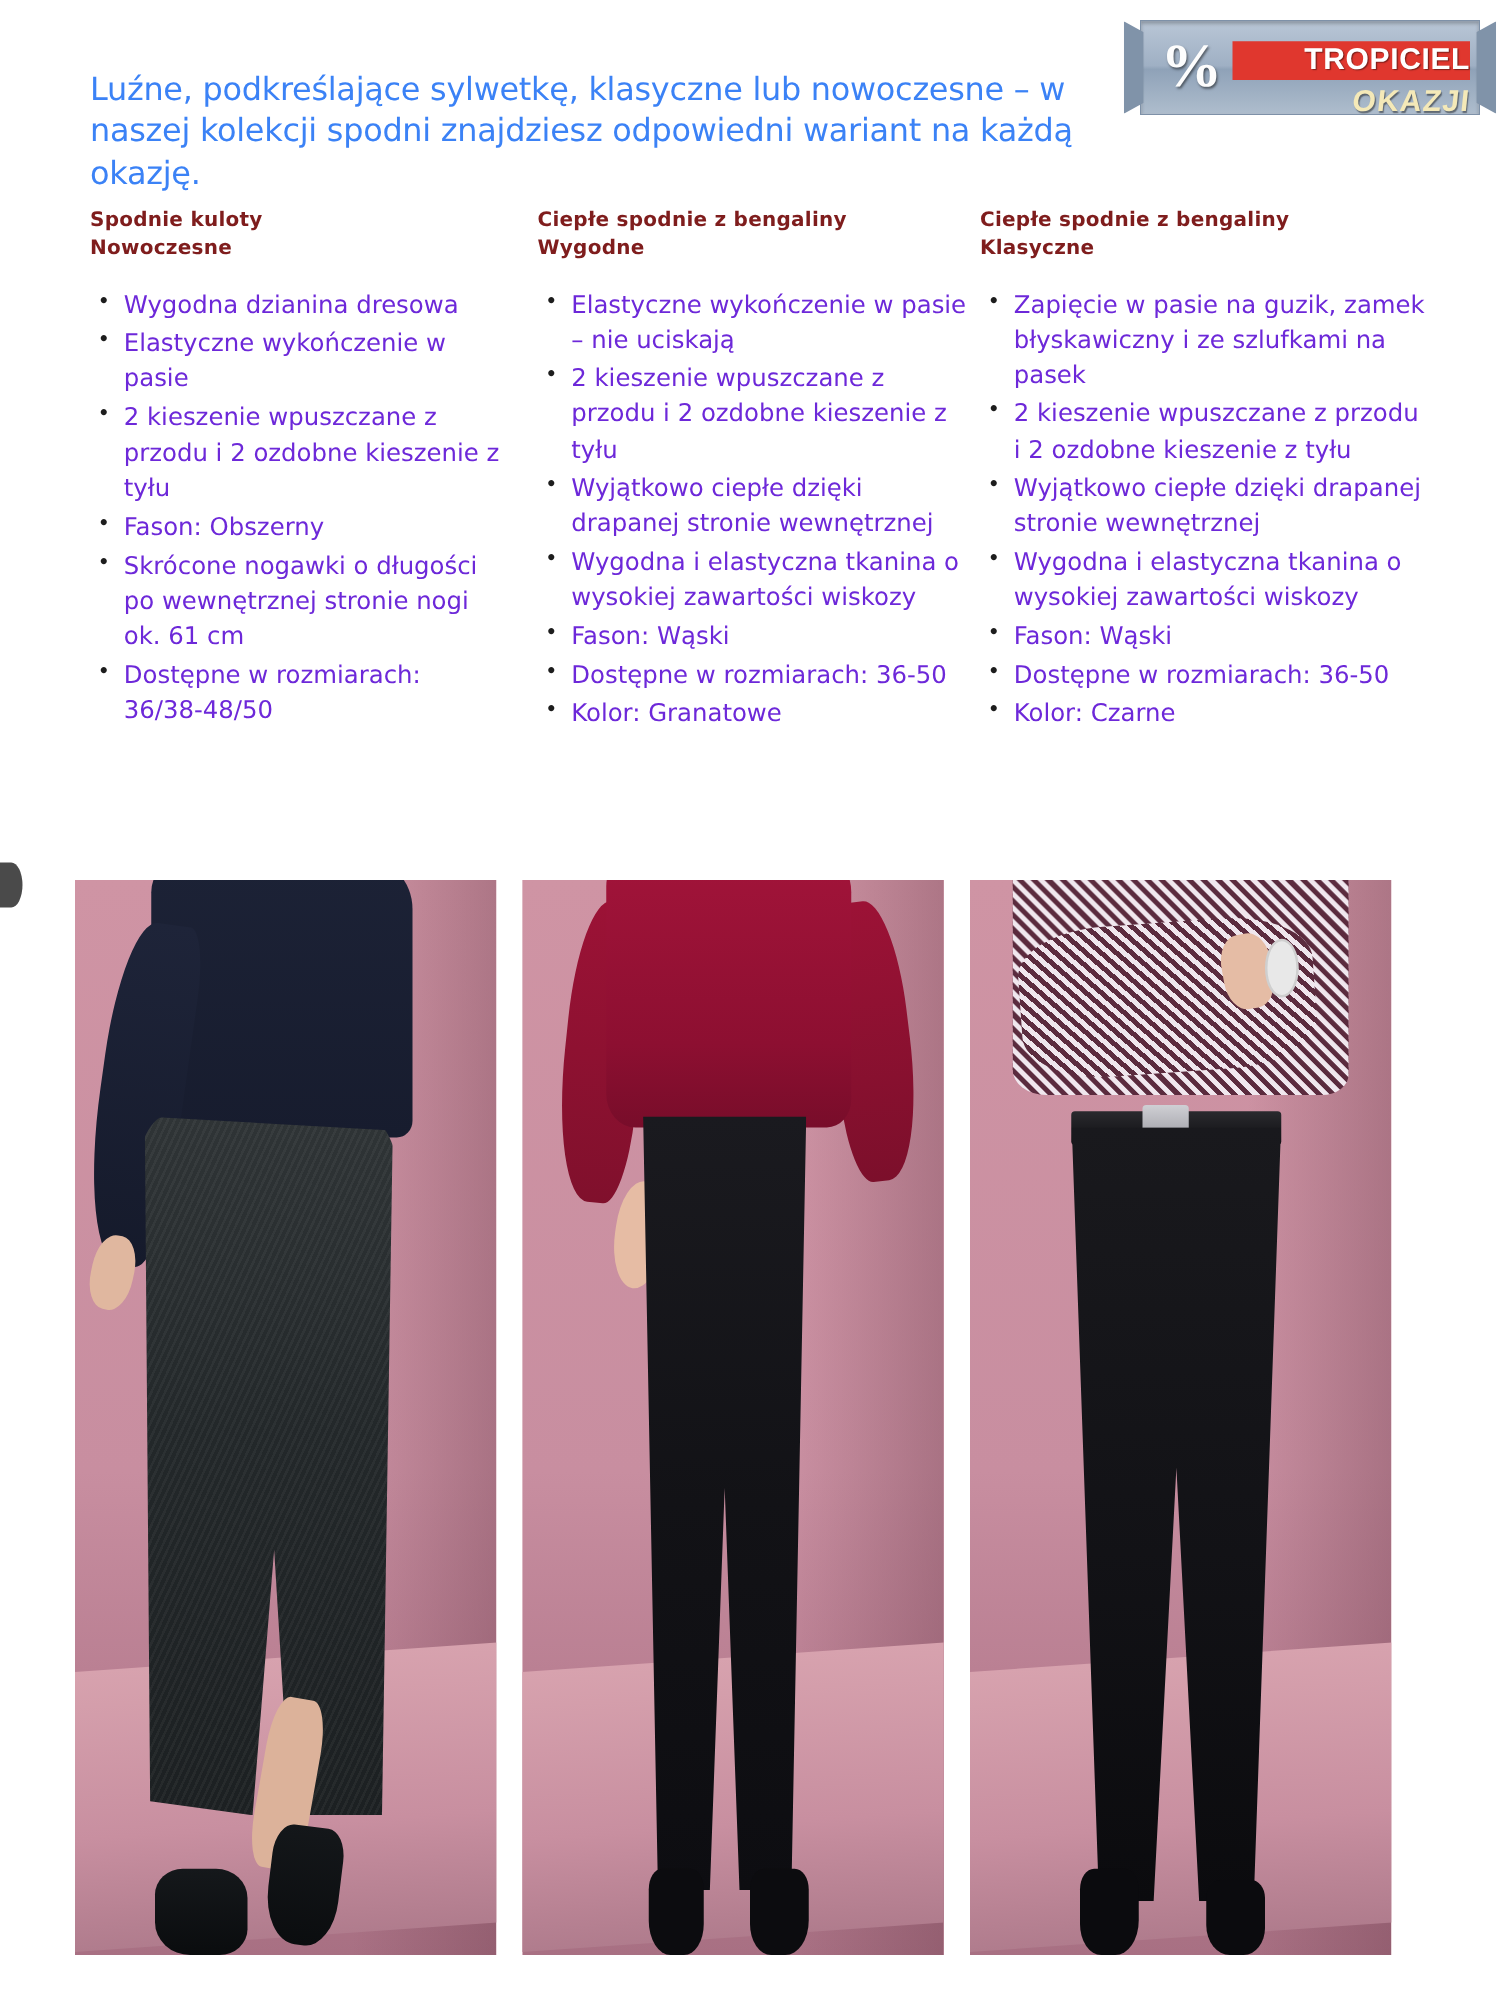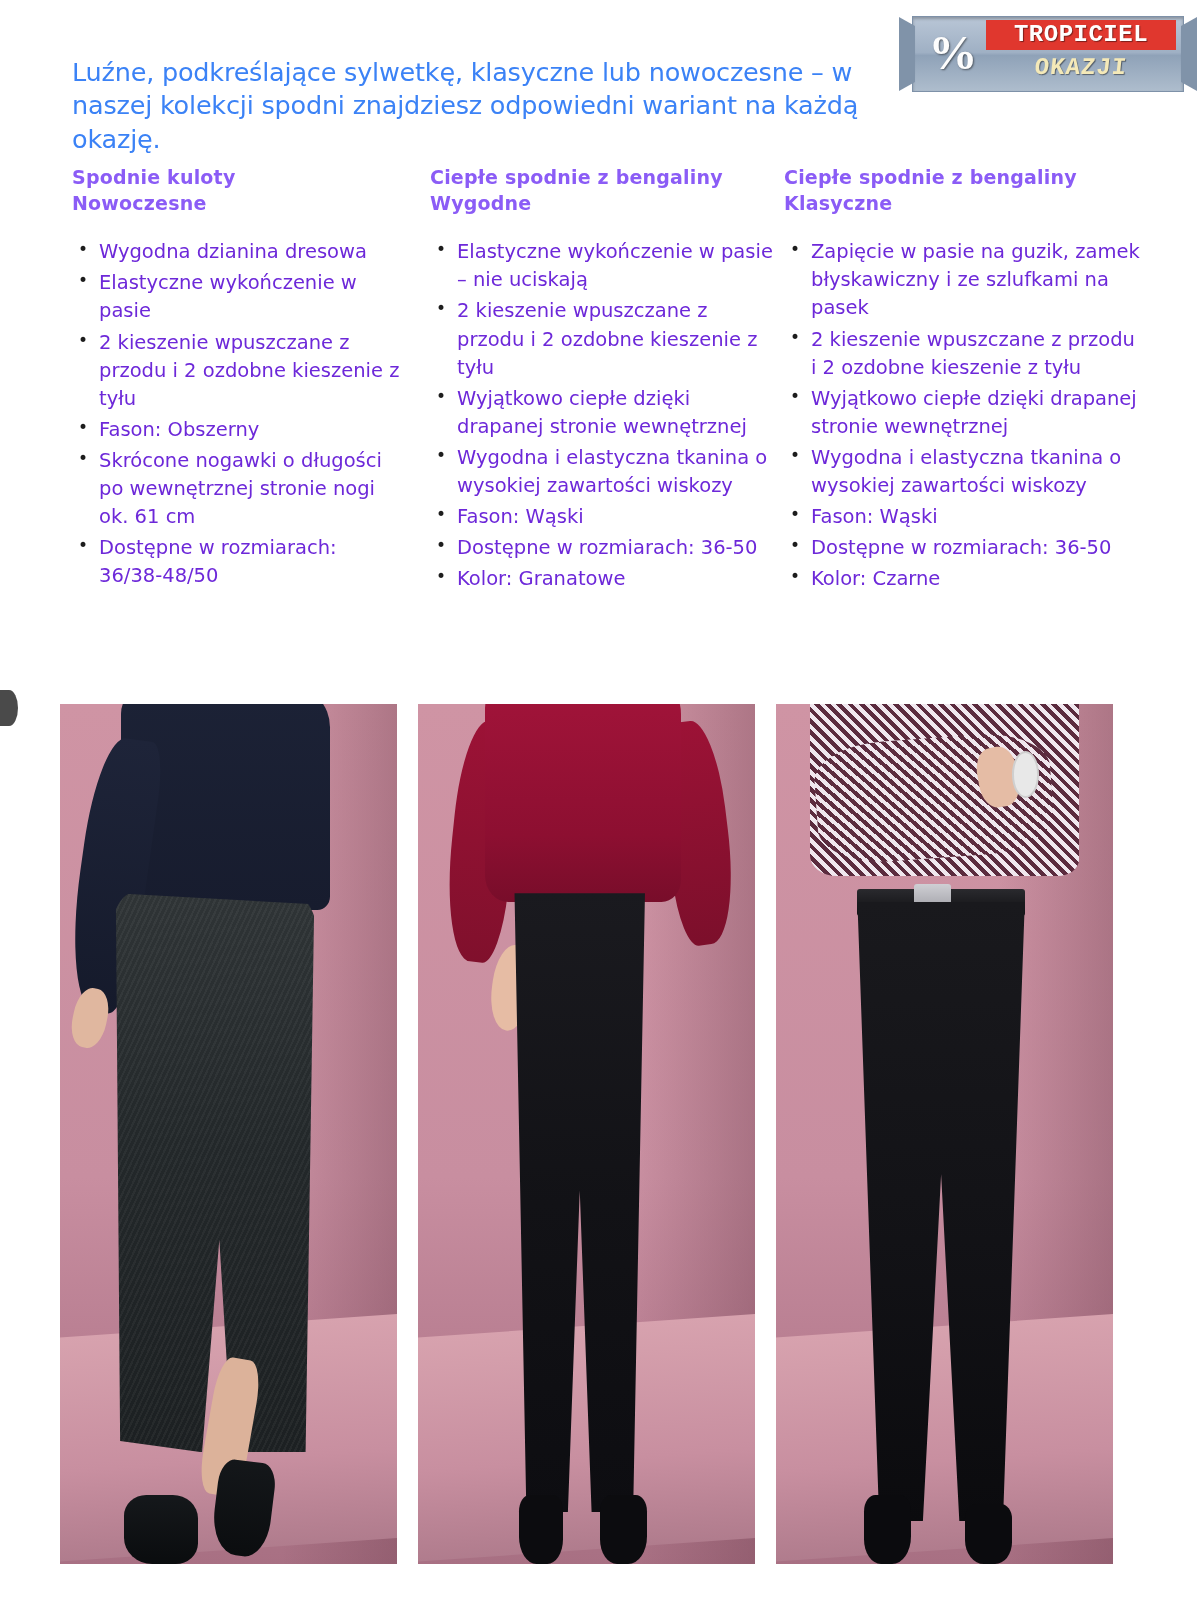--- a/index.html
+++ b/index.html
@@ -60,25 +60,25 @@
     color: #fdfdfd;
     font-size: 49px;
     font-weight: bold;
     font-family: "Liberation Serif", serif;
     line-height: 62px;
     text-align: center;
     text-shadow: 1px 1px 2px rgba(0,0,0,.5);
   }
   .promo-badge .txt {
     position: absolute;
-    left: 74px; top: 12px;
+    left: 74px; top: 25px;
     width: 190px;
-    text-align: center;
+    text-align: right;
     color: #ffffff;
-    font-family: Liberation Mono, monospace;
+    font-family: Liberation Sans, sans-serif;
     font-weight: bold;
     text-shadow: 1px 1px 1px rgba(0,0,0,.45);
   }
   .promo-badge .txt .l1 {
     display: block;
     font-size: 24px;
     letter-spacing: 0.5px;
     background: #e0372e;
     padding: 1px 0 2px;
   }
@@ -101,24 +101,24 @@
   .col {
     position: absolute;
     top: 0;
   }
   .col-0 { left: 72px;  width: 330px; }
   .col-1 { left: 430px; width: 345px; }
   .col-2 { left: 784px; width: 360px; }
 
   .col h3 {
     margin: 0 0 22px 0;
-    font-size: 19px;
+    font-size: 16px;
     line-height: 1.35;
     font-weight: bold;
-    color: #8b5cf6;
+    color: #7f1d1d;
     letter-spacing: 0.2px;
   }
   .col h3 .sub { display: block; }
 
   .col ul {
     list-style: none;
     margin: 0;
     padding: 0;
   }
   .col li {

